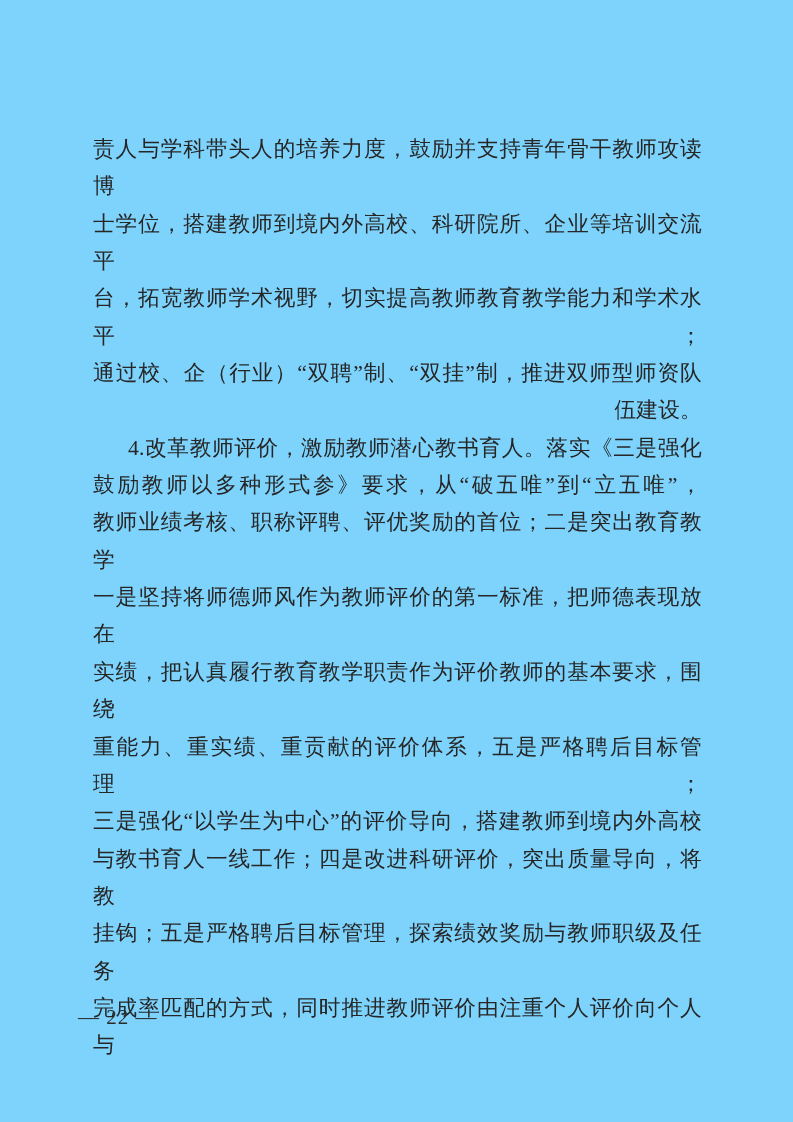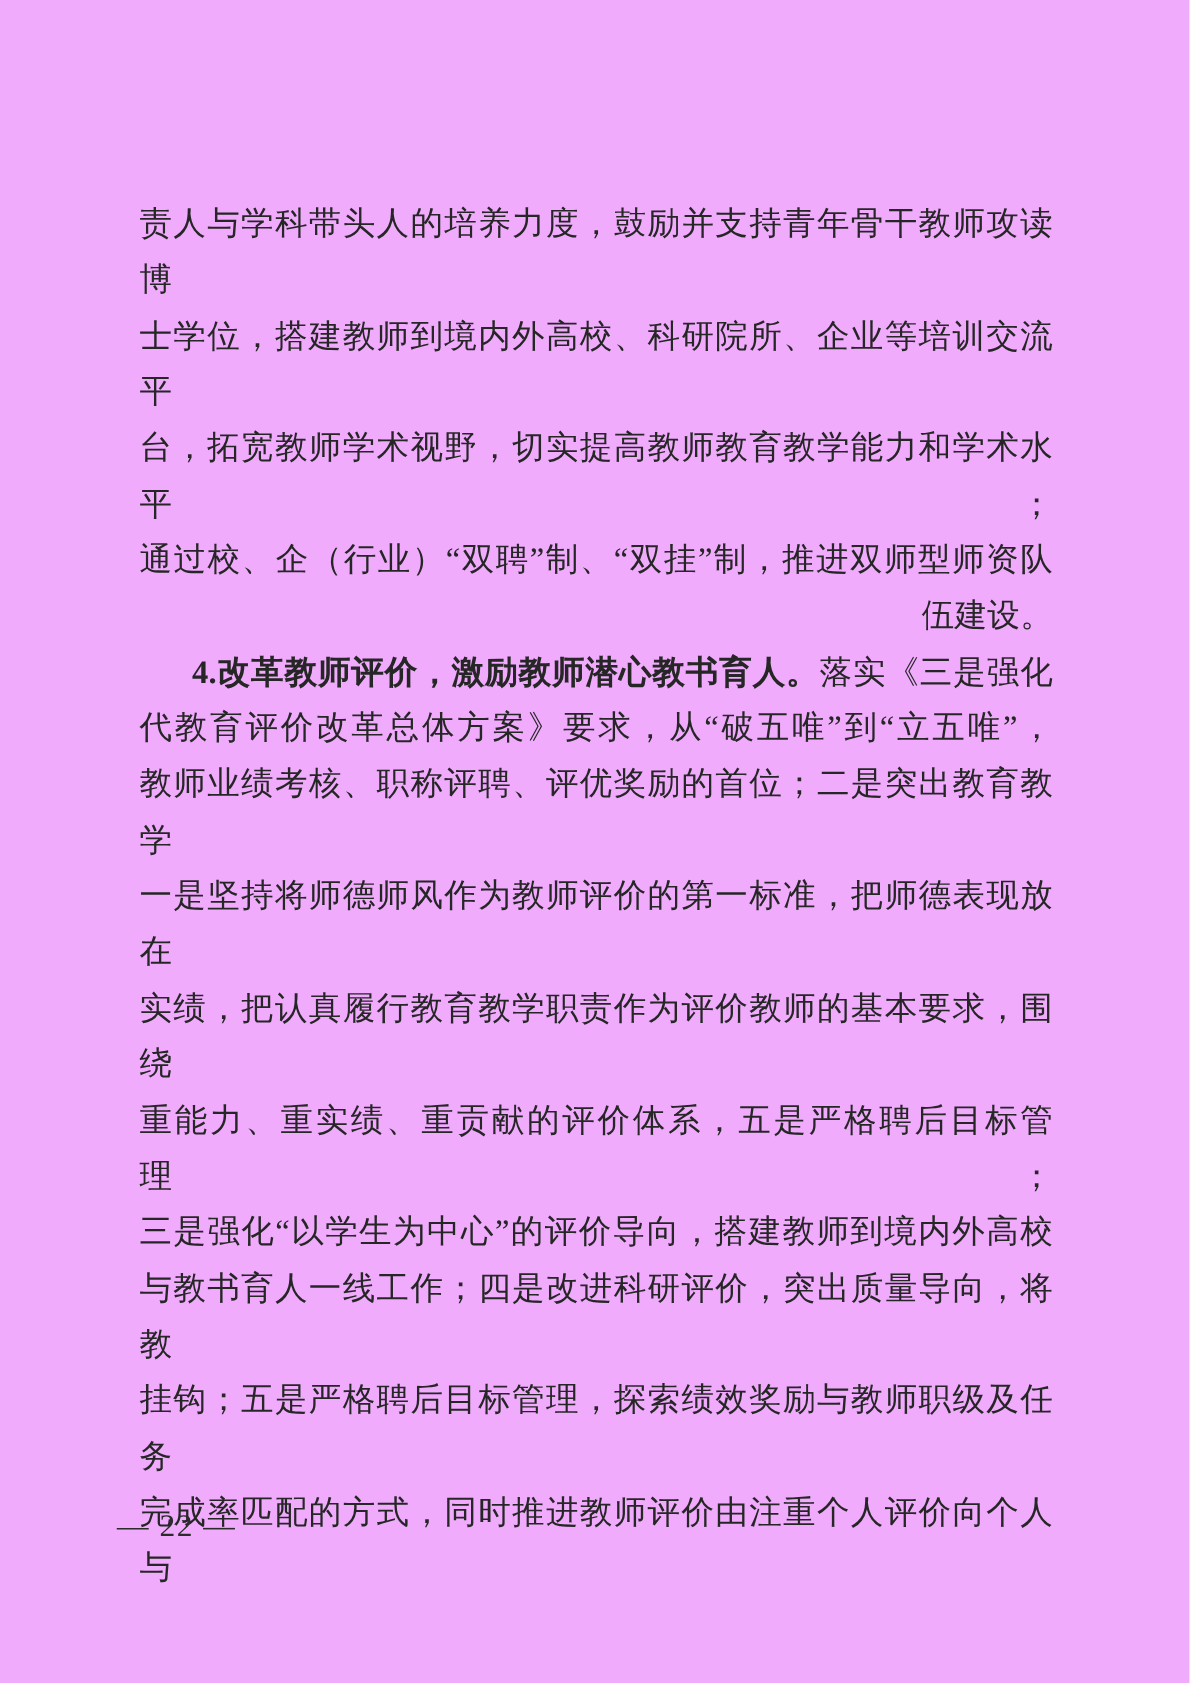--- a/index.html
+++ b/index.html
@@ -4,21 +4,21 @@
 <style>
   html, body {
     margin: 0;
     padding: 0;
     background: #ffffff;
   }
   .page {
     position: relative;
     width: 793px;
     height: 1122px;
-    background: #f0abfc;
+    background: #7dd3fc;
     overflow: hidden;
     font-family: "Liberation Serif", "DejaVu Serif", serif;
     color: #262626;
   }
   .doc-body {
     position: absolute;
     left: 93px;
     top: 131px;
     width: 609px;
     font-size: 21.7px;
@@ -35,21 +35,21 @@
   }
   .line.fill {
     white-space: normal;
     text-align: justify;
     text-align-last: justify;
   }
   .line.indent {
     text-indent: 35px;
   }
   .seg.bold {
-    font-weight: bold;
+    font-weight: normal;
   }
   .page-number {
     position: absolute;
     left: 78px;
     top: 1003px;
     font-size: 21px;
     line-height: 28px;
     color: #2b2b2b;
     letter-spacing: 1px;
   }
@@ -61,21 +61,21 @@
   <div class="doc-body">
       <div class="paragraph">
         <div class="line fill"><span class="seg">责人与学科带头人的培养力度，鼓励并支持青年骨干教师攻读博</span></div>
         <div class="line fill"><span class="seg">士学位，搭建教师到境内外高校、科研院所、企业等培训交流平</span></div>
         <div class="line fill"><span class="seg">台，拓宽教师学术视野，切实提高教师教育教学能力和学术水平；</span></div>
         <div class="line fill"><span class="seg">通过校、企（行业）“双聘”制、“双挂”制，推进双师型师资队</span></div>
         <div class="line"><span class="seg">伍建设。</span></div>
       </div>
       <div class="paragraph">
         <div class="line fill indent"><span class="seg bold">4.改革教师评价，激励教师潜心教书育人。</span><span class="seg">落实《三是强化</span></div>
-        <div class="line fill"><span class="seg">代教育评价改革总体方案》要求，从“破五唯”到“立五唯”，</span></div>
+        <div class="line fill"><span class="seg">鼓励教师以多种形式参》要求，从“破五唯”到“立五唯”，</span></div>
         <div class="line fill"><span class="seg">教师业绩考核、职称评聘、评优奖励的首位；二是突出教育教学</span></div>
         <div class="line fill"><span class="seg">一是坚持将师德师风作为教师评价的第一标准，把师德表现放在</span></div>
         <div class="line fill"><span class="seg">实绩，把认真履行教育教学职责作为评价教师的基本要求，围绕</span></div>
         <div class="line fill"><span class="seg">重能力、重实绩、重贡献的评价体系，五是严格聘后目标管理；</span></div>
         <div class="line fill"><span class="seg">三是强化“以学生为中心”的评价导向，搭建教师到境内外高校</span></div>
         <div class="line fill"><span class="seg">与教书育人一线工作；四是改进科研评价，突出质量导向，将教</span></div>
         <div class="line fill"><span class="seg">挂钩；五是严格聘后目标管理，探索绩效奖励与教师职级及任务</span></div>
         <div class="line fill"><span class="seg">完成率匹配的方式，同时推进教师评价由注重个人评价向个人与</span></div>
       </div>
     </div>

